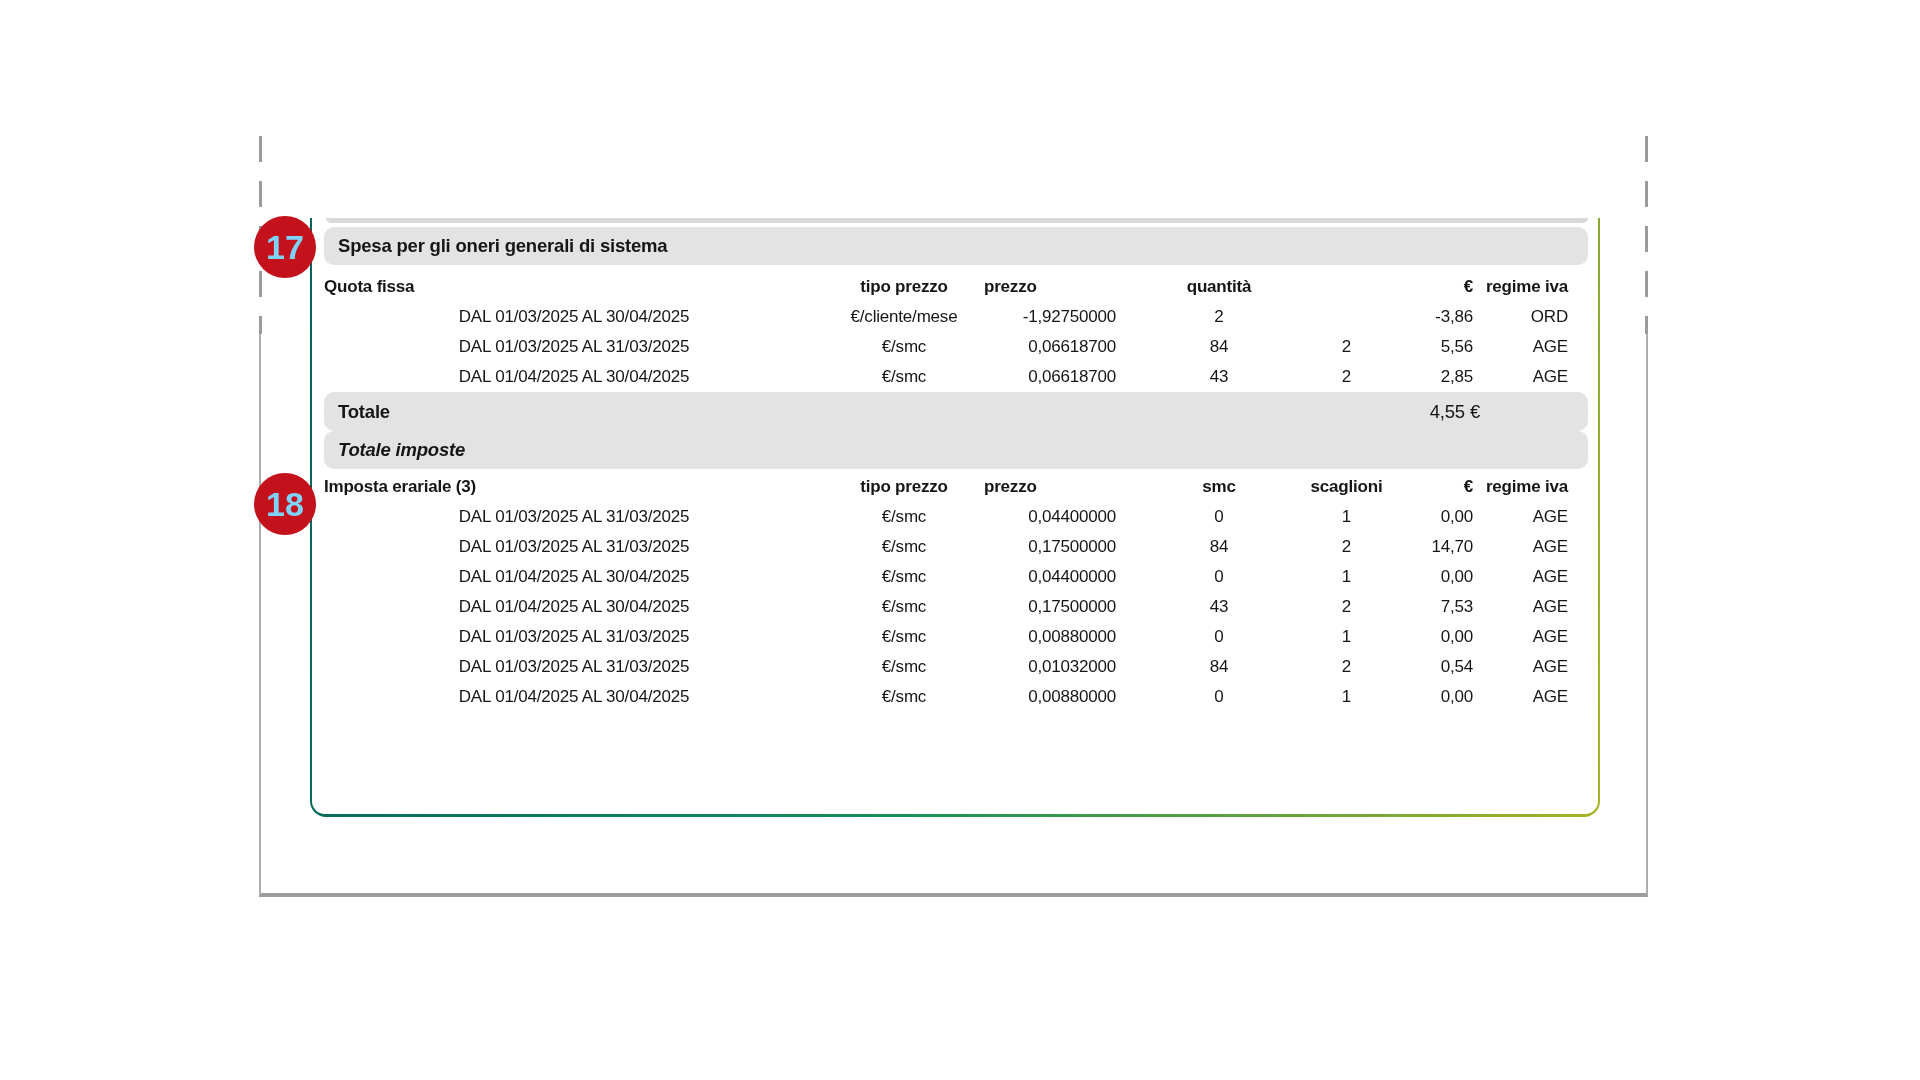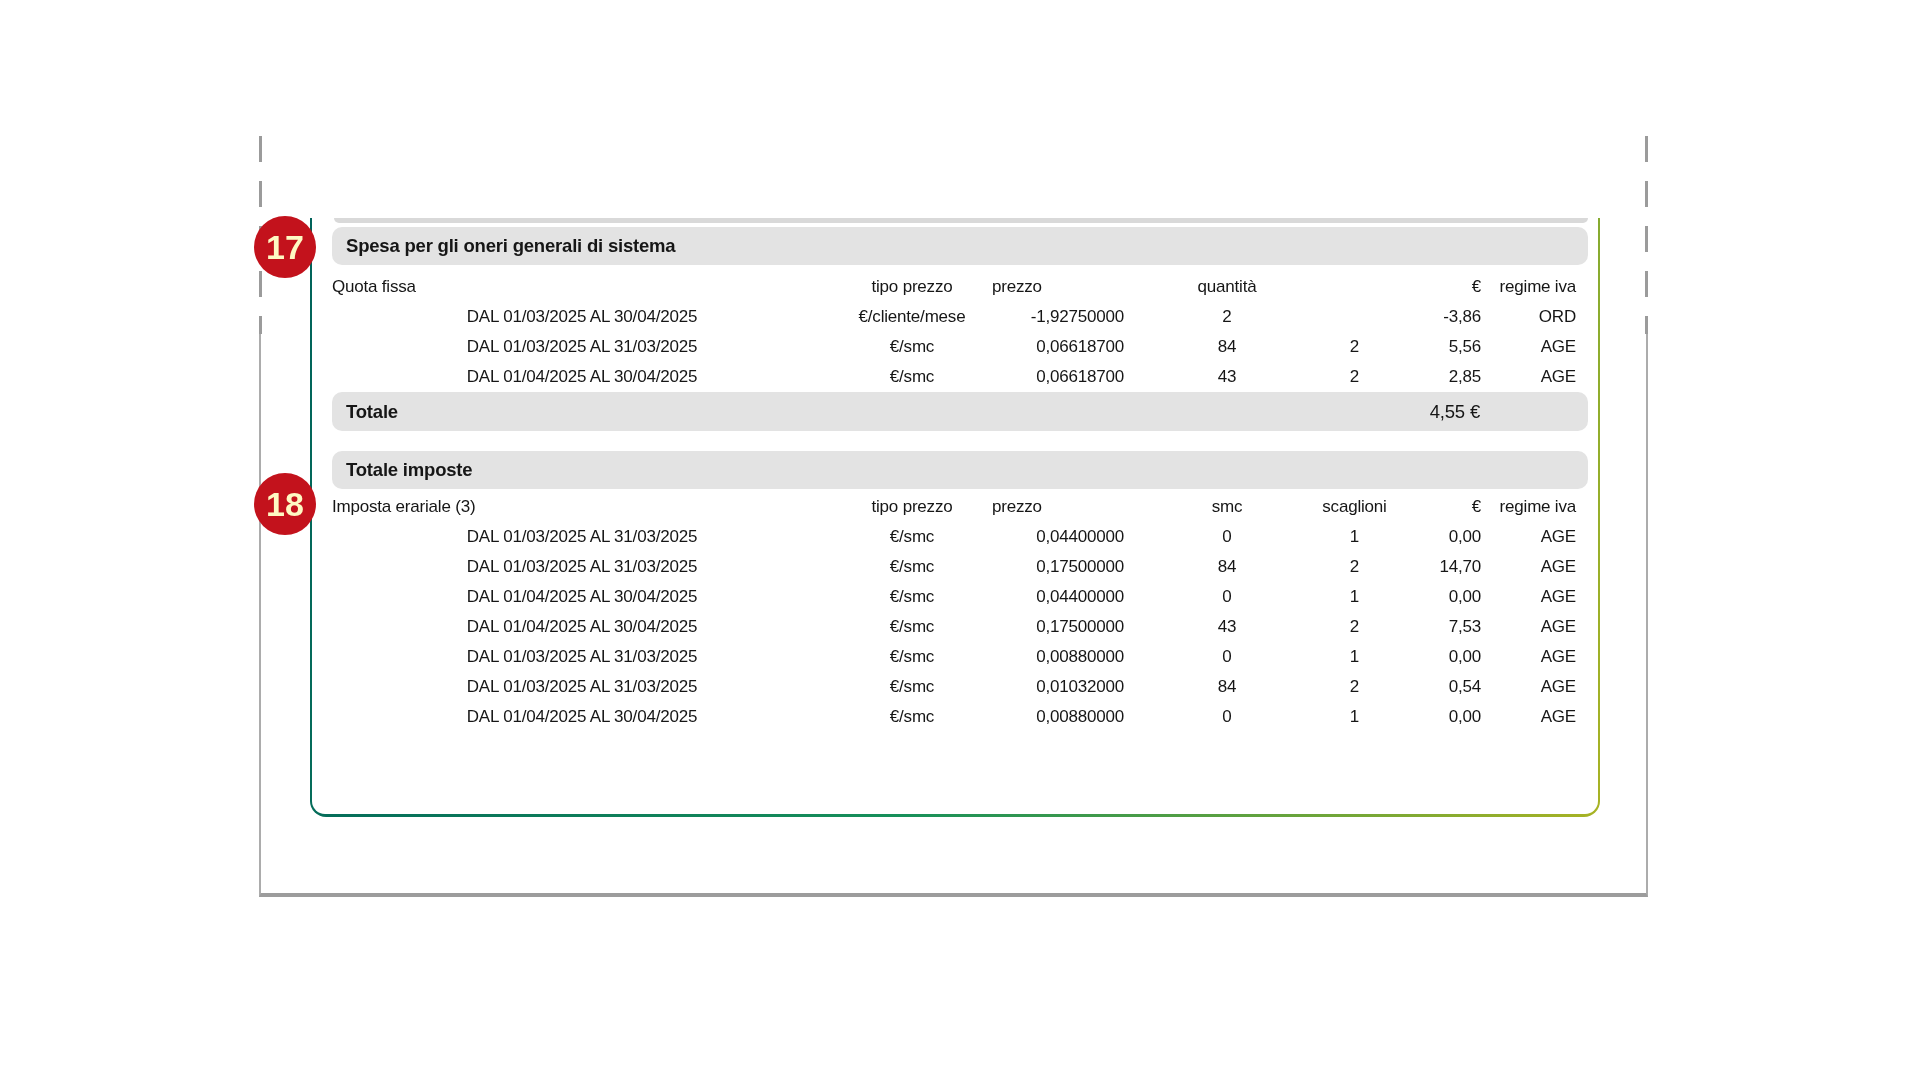--- a/index.html
+++ b/index.html
@@ -15,51 +15,51 @@
   
   .page{position:absolute;left:259px;top:334px;width:1389px;height:563px;
         border-left:2px solid #acacac;border-right:2px solid #acacac;
         border-bottom:4px solid #9c9c9c;box-sizing:border-box;background:#ffffff;}
 
   
   .panel-wrap{position:absolute;left:310px;top:218px;width:1290px;height:599px;
         box-sizing:border-box;padding:0 2px 3px 2px;border-radius:0 0 16px 16px;
         background:linear-gradient(105deg,#00635a 0%,#17905a 52%,#a8b324 100%);}
   .panel{background:#ffffff;height:100%;border-radius:0 0 13px 13px;
-        box-sizing:border-box;padding:0 10px 0 20px;overflow:hidden;}
+        box-sizing:border-box;padding:0 10px 0 12px;overflow:hidden;}
 
   
   .stub-bar{height:5px;background:#d9d9d9;border-radius:0 0 7px 7px;margin-left:2px;}
 
   .bar{background:#e3e3e3;border-radius:10px;height:38px;line-height:38px;
        font-weight:bold;font-size:18.5px;padding-left:14px;box-sizing:border-box;
        letter-spacing:-0.2px;position:relative;}
   .title-bar{margin-top:4px;}
-  .title-bar2{margin-top:20px;}
+  .title-bar2{margin-top:0;font-style:italic;}
   .total-bar{height:39px;line-height:39px;}
   .total-value{position:absolute;right:108px;top:0;font-weight:normal;font-size:18.5px;}
 
   table.detail{border-collapse:collapse;table-layout:fixed;width:1256px;letter-spacing:-0.2px;}
   table.t1{margin-top:7px;}
   table.t2{margin-top:3px;}
   table.detail tr{height:30px;}
   table.detail th,table.detail td{padding:0;font-size:17px;white-space:nowrap;overflow:hidden;vertical-align:middle;}
-  table.detail th{font-weight:normal;text-align:left;}
+  table.detail th{font-weight:bold;text-align:left;}
   .c-desc{text-align:center;padding-left:2px;}
   th.c-desc{font-size:17.5px;}
   .c-tipo{text-align:center !important;}
   .c-prezzo{text-align:right;padding-right:18px !important;}
   .c-qty{text-align:center !important;}
   .c-scagl{text-align:center !important;}
   .c-eur{text-align:right !important;padding-right:6px !important;}
   .c-regime{text-align:right !important;padding-right:12px !important;}
 
   
   .badge{position:absolute;width:62px;height:62px;border-radius:50%;background:#c3121c;
-         color:#fef9c3;font-weight:bold;font-size:34px;display:flex;align-items:center;
+         color:#7dd3fc;font-weight:bold;font-size:34px;display:flex;align-items:center;
          justify-content:center;z-index:5;font-family:"Liberation Sans",sans-serif;}
   .badge-17{left:254px;top:216px;}
   .badge-18{left:254px;top:473px;}
 </style>
 </head>
 <body>
 
 <div class="canvas">
 
   <div class="dash dash-left"></div>

